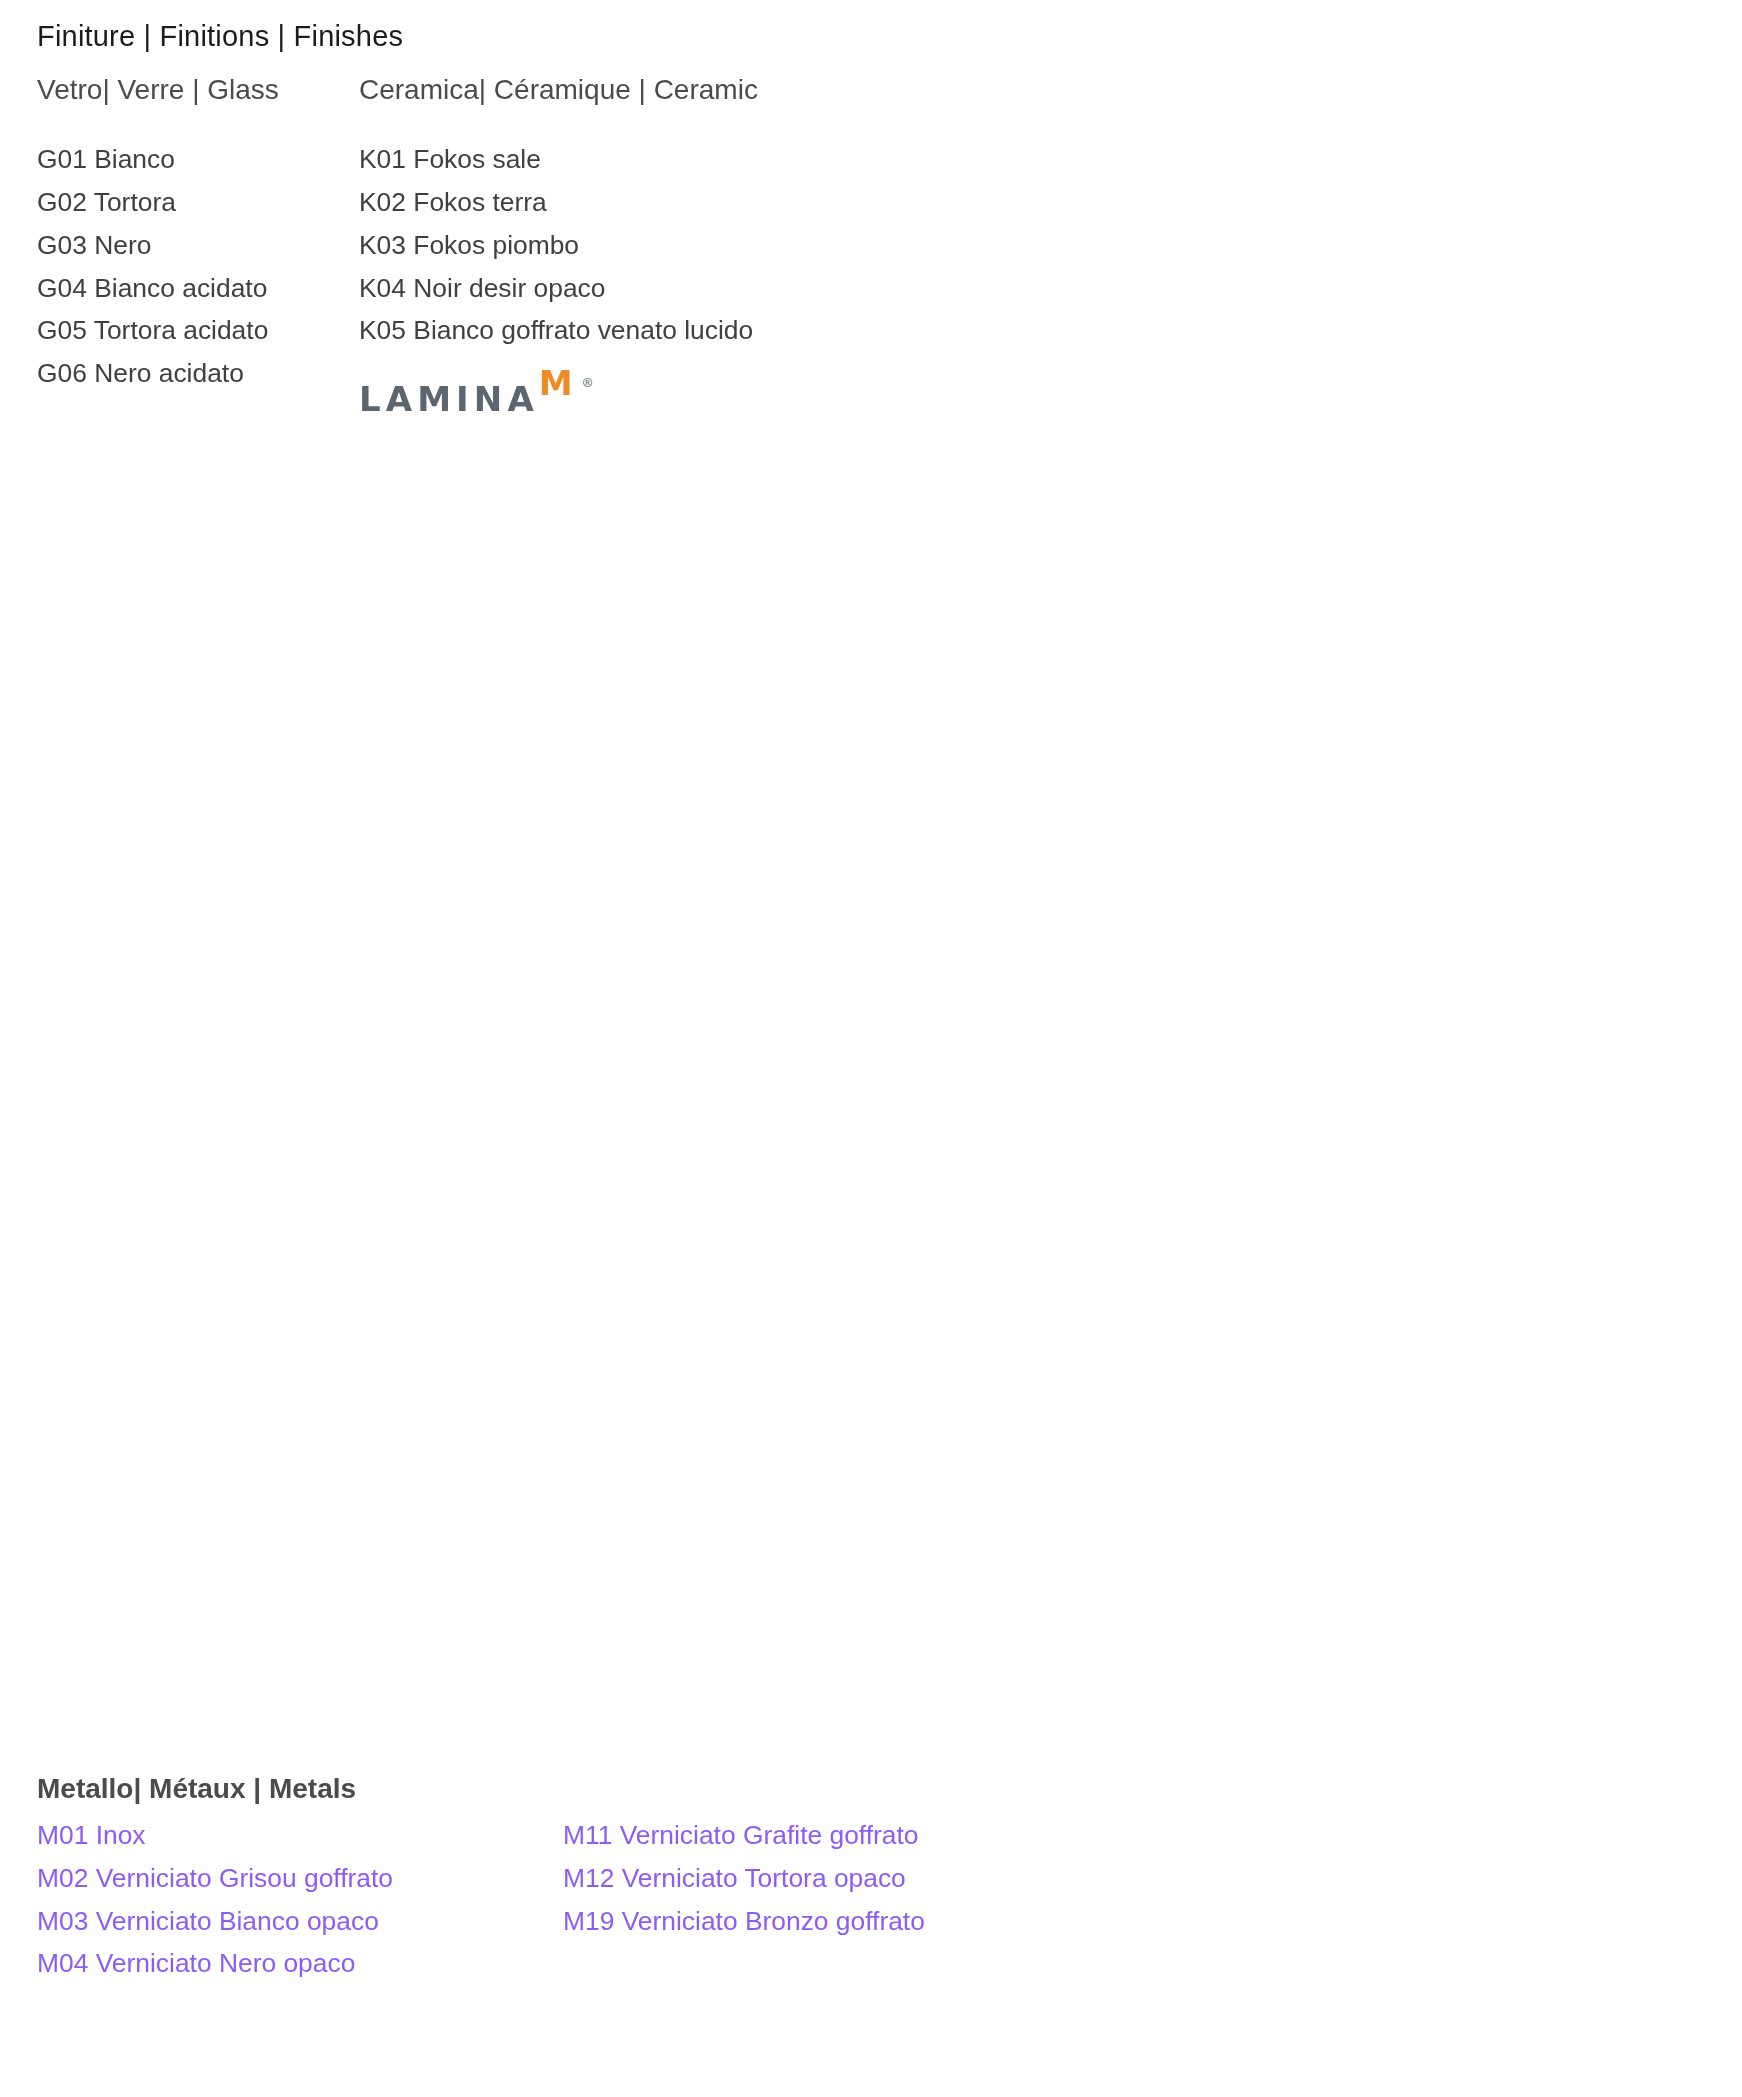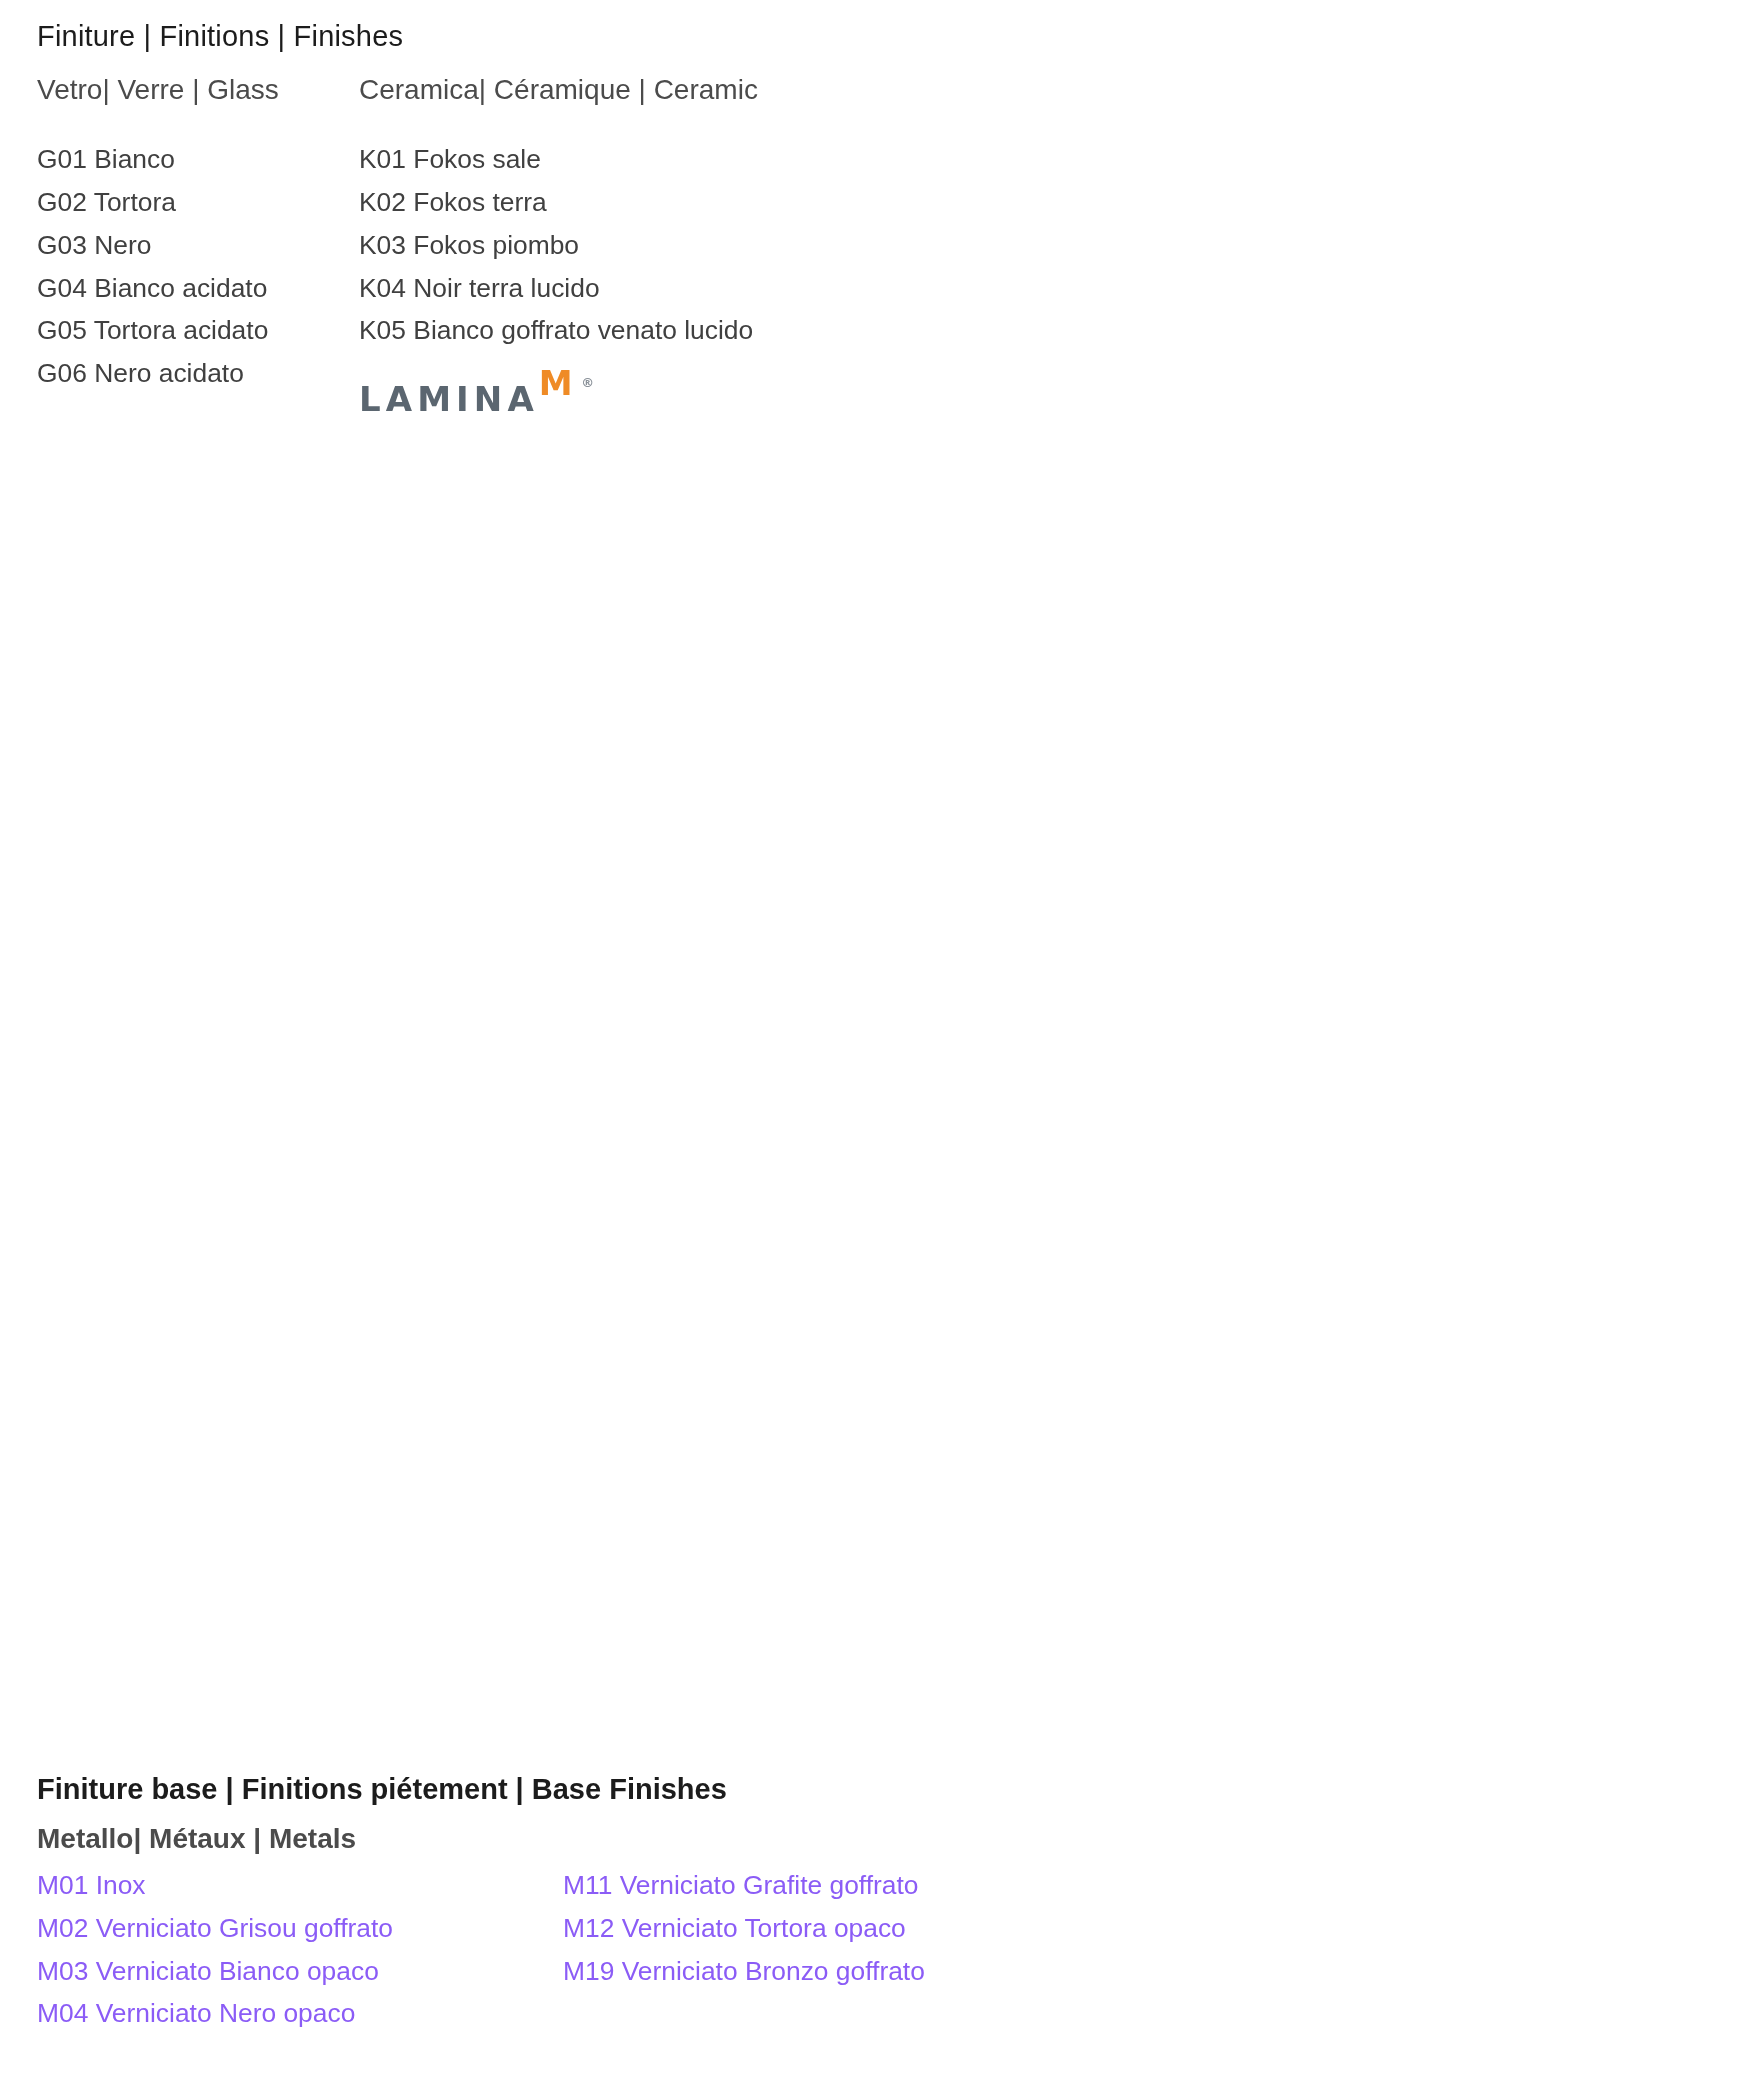--- a/index.html
+++ b/index.html
@@ -169,35 +169,34 @@
           <li>G06 Nero acidato</li>
         </ul>
       </div>
 
       <div class="col col-ceramic">
         <h2 class="col-heading">Ceramica| Céramique | Ceramic</h2>
         <ul class="finish-list">
           <li>K01 Fokos sale</li>
           <li>K02 Fokos terra</li>
           <li>K03 Fokos piombo</li>
-          <li>K04 Noir terra lucido</li>
+          <li>K04 Noir desir opaco</li>
           <li>K05 Bianco goffrato venato lucido</li>
         </ul>
         <div class="laminam-logo">
           <span class="lam-main">LAMINA</span>
             <span class="lam-accent">M</span>
             <span class="lam-reg">®</span>
         </div>
       </div>
 
     </div>
   </div>
 
   <div class="bottom-section">
-    <h1 class="bottom-title">Finiture base | Finitions piétement | Base Finishes</h1>
     <h2 class="bottom-heading">Metallo| Métaux | Metals</h2>
 
     <div class="metal-cols">
       <div class="metal-col metal-col-a">
         <ul class="metal-list">
           <li>M01 Inox</li>
           <li>M02 Verniciato Grisou goffrato</li>
           <li>M03 Verniciato Bianco opaco</li>
           <li>M04 Verniciato Nero opaco</li>
         </ul>

